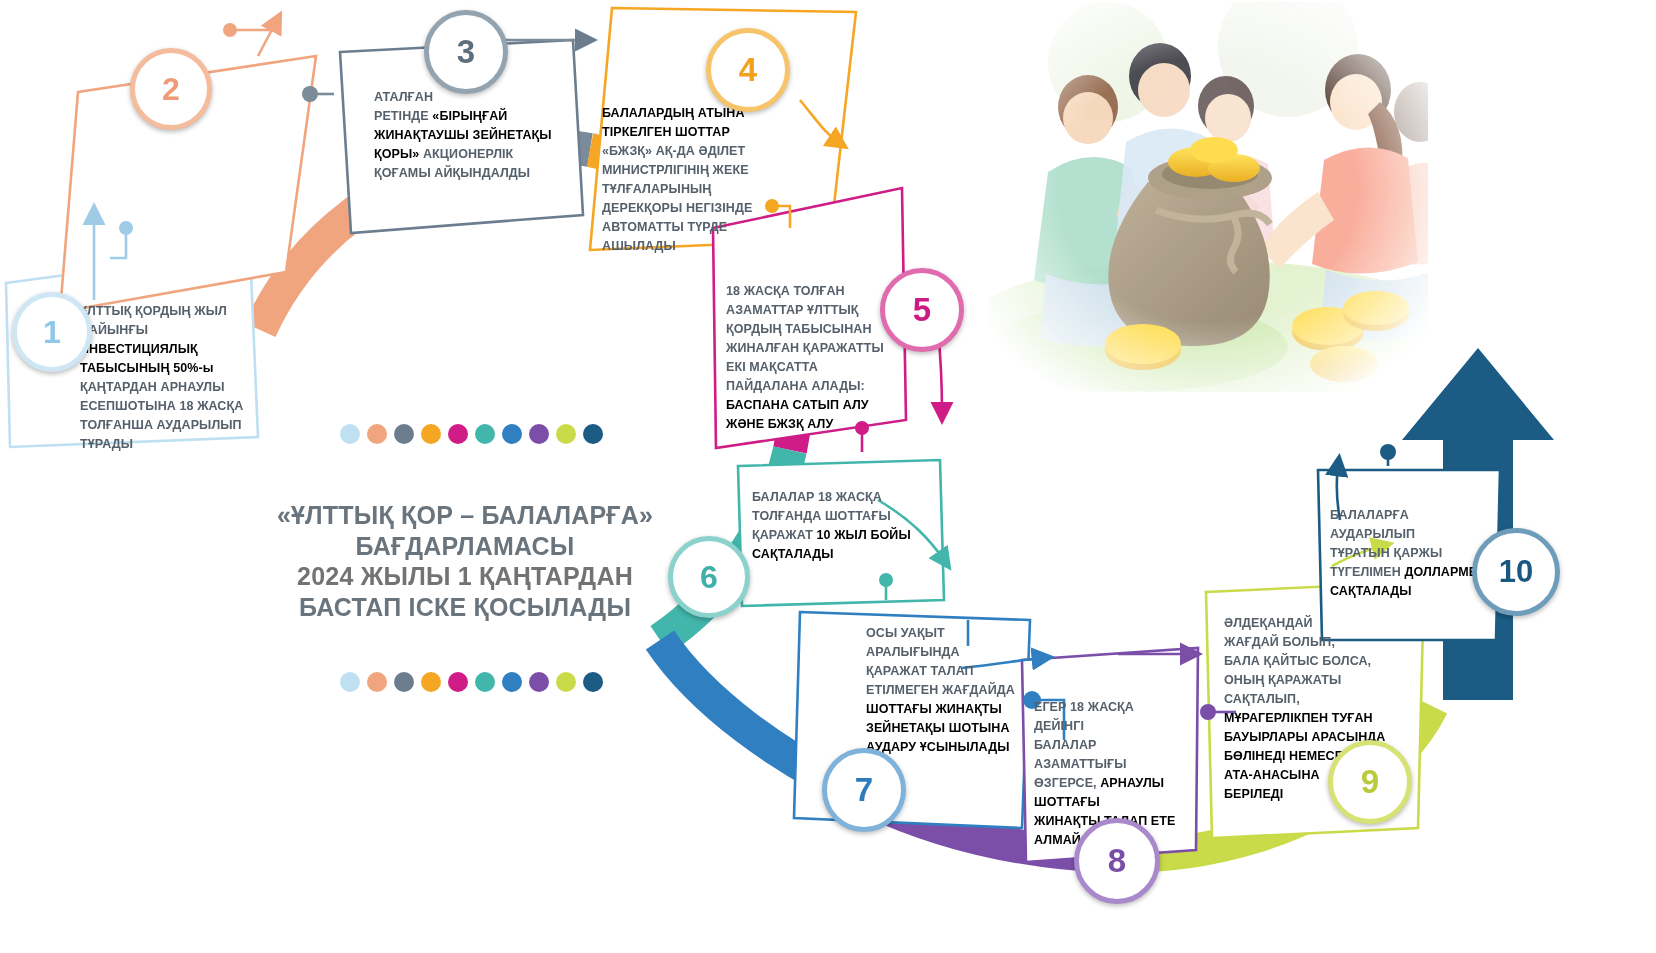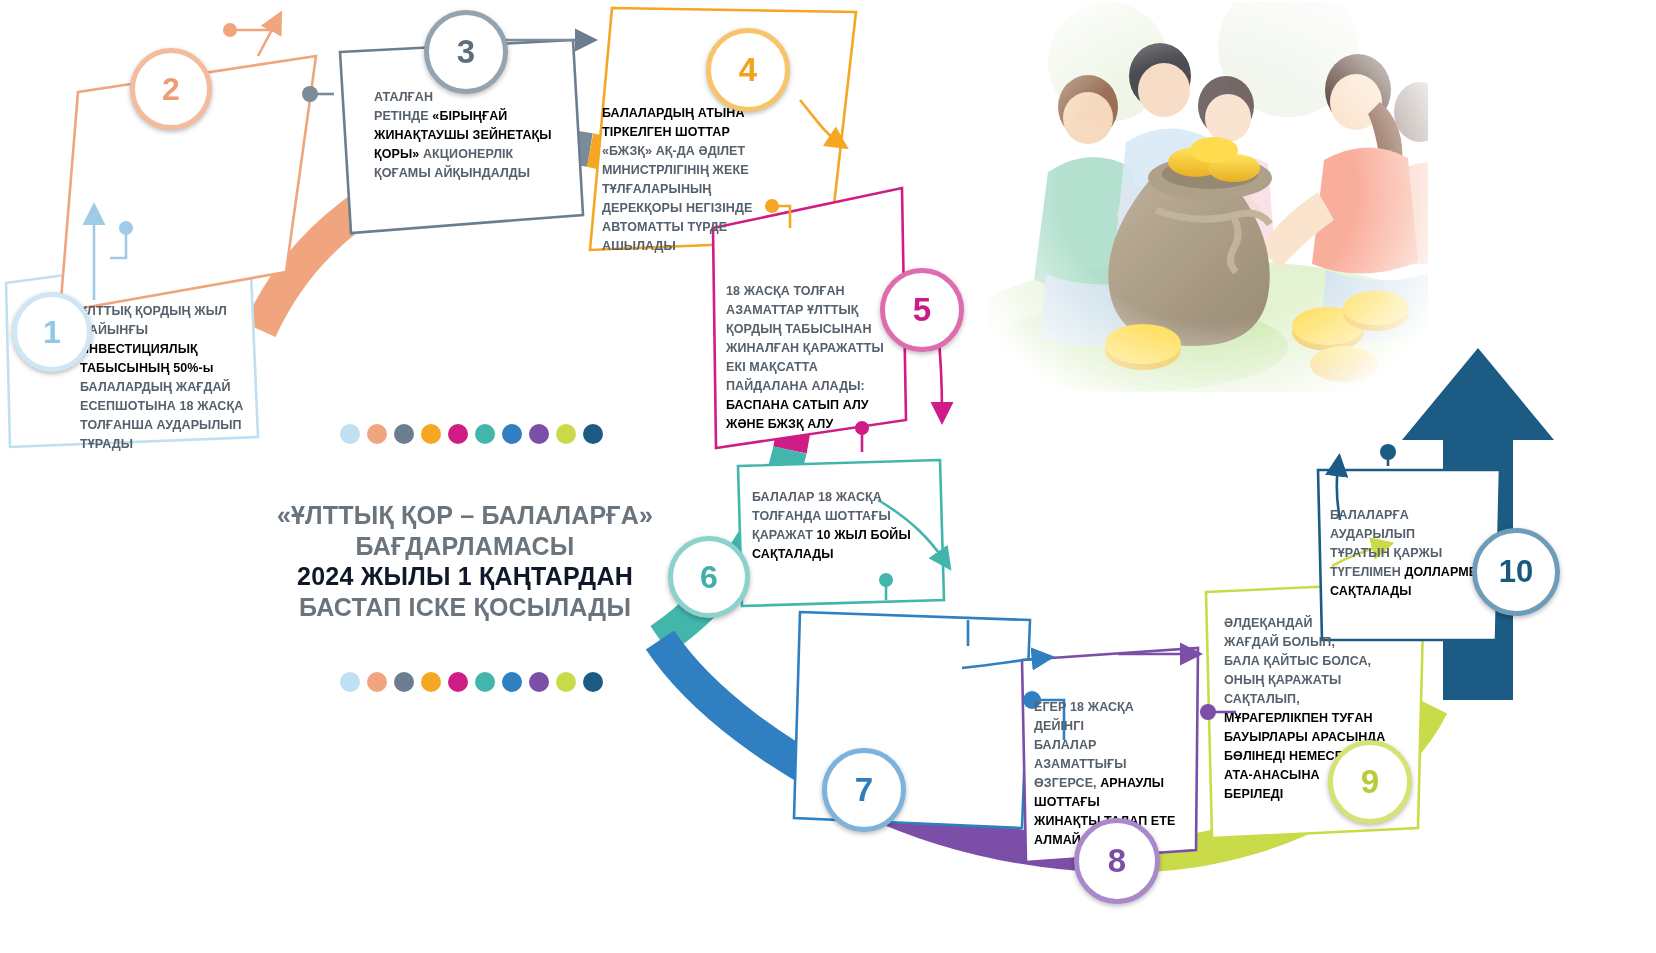--- a/index.html
+++ b/index.html
@@ -16,21 +16,21 @@
     position:absolute;display:flex;align-items:center;justify-content:center;
     border-radius:50%;background:#fff;font-weight:700;color:#5b6670;
     box-shadow:0 2px 5px rgba(0,0,0,.28);
   }
   .dots{position:absolute;display:flex;gap:7px;}
   .dots i{display:block;width:20px;height:20px;border-radius:50%;}
   .center-title{
     position:absolute;text-align:center;color:#6a747d;
     font-size:25px;line-height:1.22;font-weight:600;letter-spacing:.2px;
   }
-  .center-title .red{color:#0f172a;font-weight:700;}
+  .center-title .red{color:#737373;font-weight:700;}
   .photo{position:absolute;overflow:hidden;}
   .photo svg{display:block;}
 </style>
 </head>
 <body>
 
 <div id="stage">
 
   <svg class="layer" viewBox="0 0 1656 953">
     <defs>
@@ -249,21 +249,21 @@
           <ellipse cx="356" cy="362" rx="34" ry="18" fill="url(#coinG)"></ellipse>
         </g>
       </g>
     </svg>
   </div>
 
   <div class="txt" style="left:80px;top:302px;width:175px;font-size:12.5px;line-height:1.52;">
     <div>ҰЛТТЫҚ ҚОРДЫҢ ЖЫЛ</div>
     <div>САЙЫНҒЫ <span class="r">ИНВЕСТИЦИЯЛЫҚ</span></div>
     <div><span class="r">ТАБЫСЫНЫҢ 50%-ы</span></div>
-    <div>БАЛАЛАРДЫҢ ЖАҒДАЙ</div>
+    <div>ҚАҢТАРДАН АРНАУЛЫ</div>
     <div>ЕСЕПШОТЫНА 18 ЖАСҚА</div>
     <div>ТОЛҒАНША АУДАРЫЛЫП</div>
     <div>ТҰРАДЫ</div>
   </div>
 
 
   <div class="txt" style="left:374px;top:88px;width:200px;font-size:12.5px;line-height:1.52;">
     <div>АТАЛҒАН</div>
     <div>РЕТІНДЕ <span class="r">«БІРЫҢҒАЙ</span></div>
     <div><span class="r">ЖИНАҚТАУШЫ ЗЕЙНЕТАҚЫ</span></div>
@@ -293,20 +293,29 @@
     <div><span class="r">ЖӘНЕ БЖЗҚ АЛУ</span></div>
   </div>
 
   <div class="txt" style="left:752px;top:488px;width:168px;font-size:12.5px;line-height:1.52;">
     <div>БАЛАЛАР 18 ЖАСҚА</div>
     <div>ТОЛҒАНДА ШОТТАҒЫ</div>
     <div>ҚАРАЖАТ <span class="r">10 ЖЫЛ БОЙЫ</span></div>
     <div><span class="r">САҚТАЛАДЫ</span></div>
   </div>
 
+  <div class="txt" style="left:866px;top:624px;width:150px;font-size:12.5px;line-height:1.52;">
+    <div>ОСЫ УАҚЫТ</div>
+    <div>АРАЛЫҒЫНДА</div>
+    <div>ҚАРАЖАТ ТАЛАП</div>
+    <div>ЕТІЛМЕГЕН ЖАҒДАЙДА</div>
+    <div><span class="r">ШОТТАҒЫ ЖИНАҚТЫ</span></div>
+    <div><span class="r">ЗЕЙНЕТАҚЫ ШОТЫНА</span></div>
+    <div><span class="r">АУДАРУ ҰСЫНЫЛАДЫ</span></div>
+  </div>
 
   <div class="txt" style="left:1034px;top:698px;width:150px;font-size:12.5px;line-height:1.52;">
     <div>ЕГЕР 18 ЖАСҚА ДЕЙІНГІ</div>
     <div>БАЛАЛАР АЗАМАТТЫҒЫ</div>
     <div>ӨЗГЕРСЕ, <span class="r">АРНАУЛЫ</span></div>
     <div><span class="r">ШОТТАҒЫ</span></div>
     <div><span class="r">ЖИНАҚТЫ ТАЛАП ЕТЕ</span></div>
     <div><span class="r">АЛМАЙДЫ</span></div>
   </div>
 

